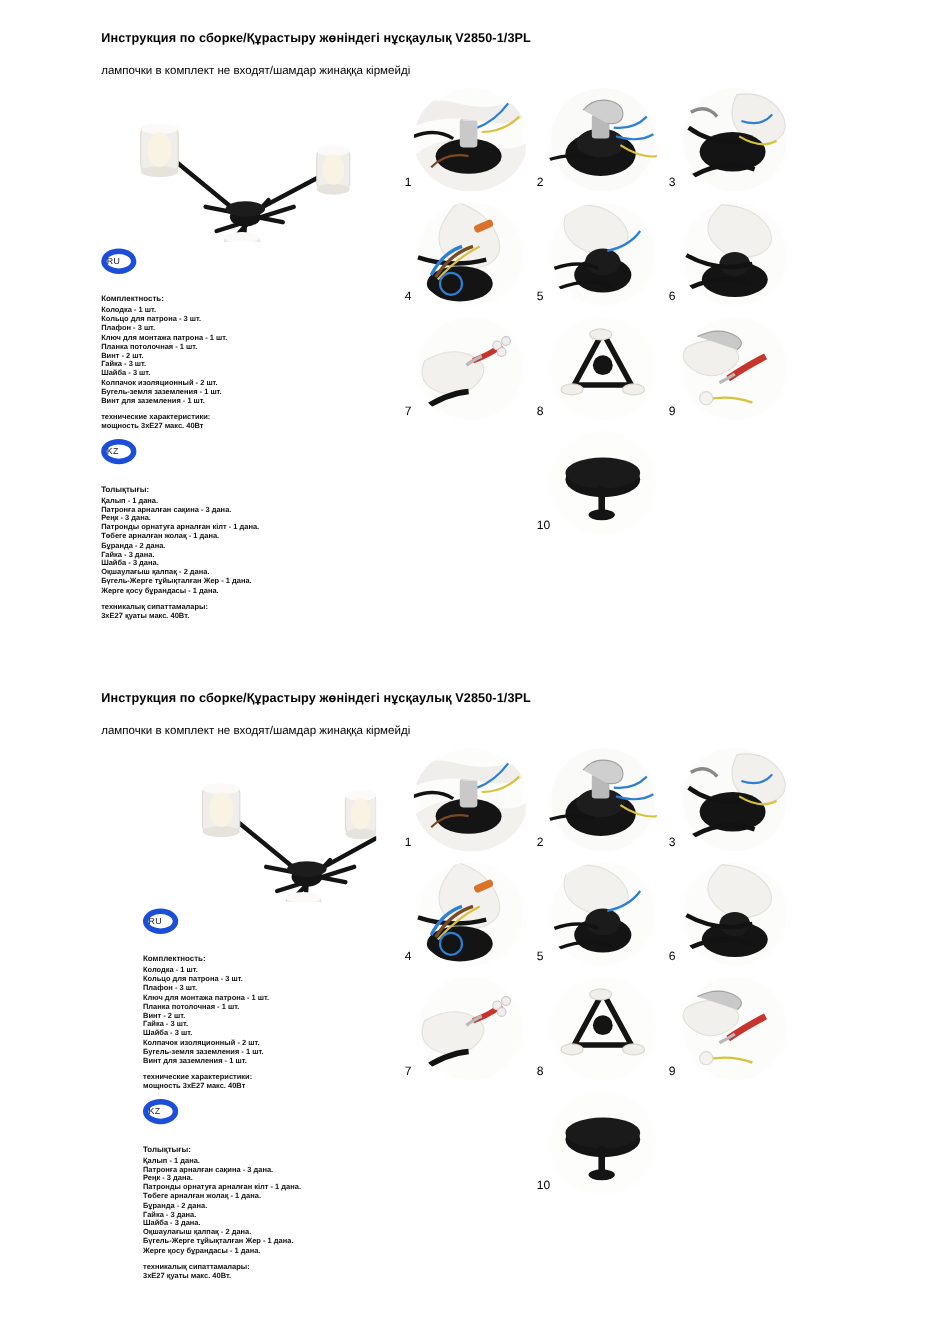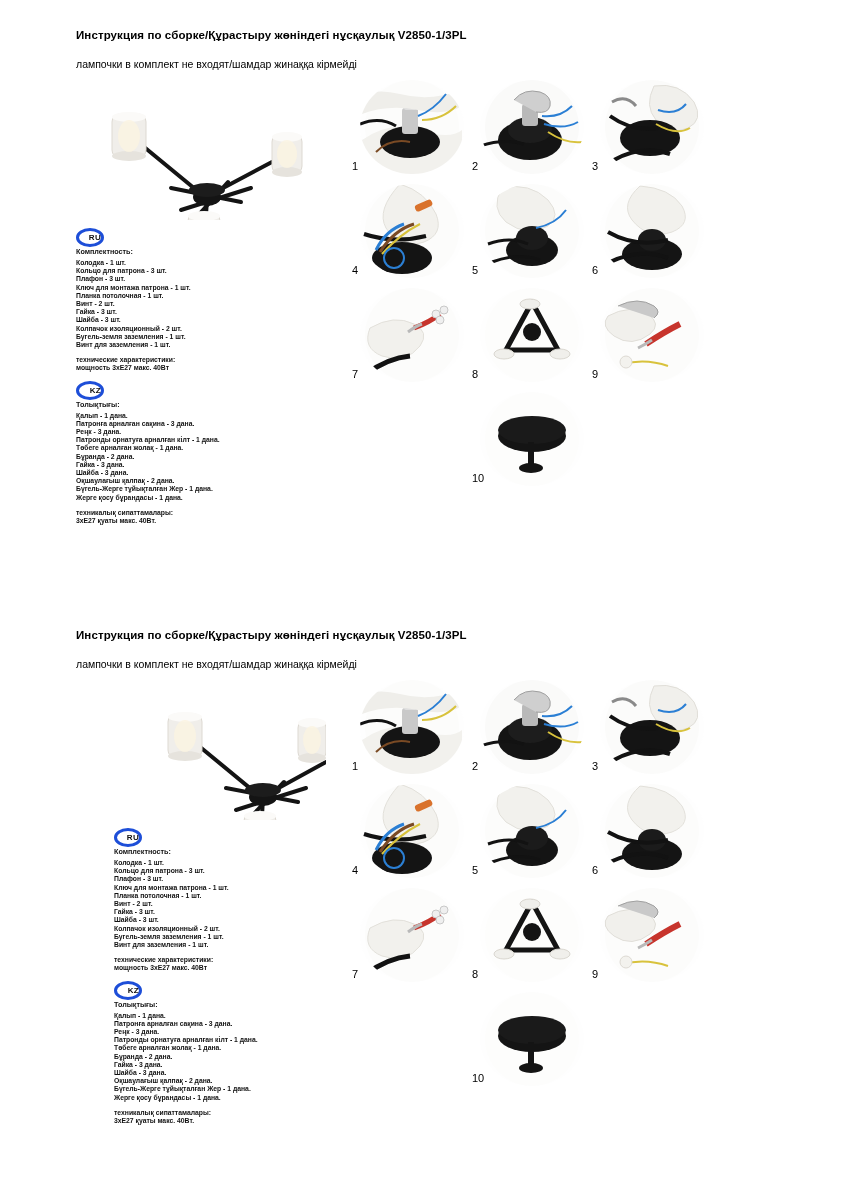--- a/index.html
+++ b/index.html
@@ -10,21 +10,21 @@
   body {
     width: 848px;
     height: 1200px;
     font-family: "Liberation Sans", sans-serif;
     color: #111111;
     position: relative;
     overflow: hidden;
   }
   .sheet {
     position: absolute;
-    left: 0;
+    left: 16px;
     width: 739px;
     height: 600px;
   }
   .sheet-1 { top: 0; }
   .sheet-2 { top: 600px; }
 
   .title-block {
     position: absolute;
     left: 76px;
     top: 28px;
@@ -53,37 +53,37 @@
     width: 250px;
   }
   .lamp-art {
     position: relative;
     width: 250px;
     height: 150px;
   }
 
   .lang-badge {
     display: inline-block;
-    border: 3px solid #1d4ed8;
+    border: 5px solid #1d4ed8;
     border-radius: 50%;
     width: 22px;
     height: 13px;
     line-height: 13px;
-    text-align: right;
+    text-align: left;
     font-size: 8px;
-    font-weight: bold;
+    font-weight: normal;
     letter-spacing: 0.3px;
   }
   .section {
     margin-top: 6px;
   }
   .sect-head {
     font-size: 7.2px;
     font-weight: bold;
-    margin-top: 0;
+    margin-top: 18px;
     margin-bottom: 3px;
   }
   .list {
     list-style: none;
     margin: 0;
     padding: 0;
   }
   .list li {
     font-size: 6.8px;
     font-weight: bold;

